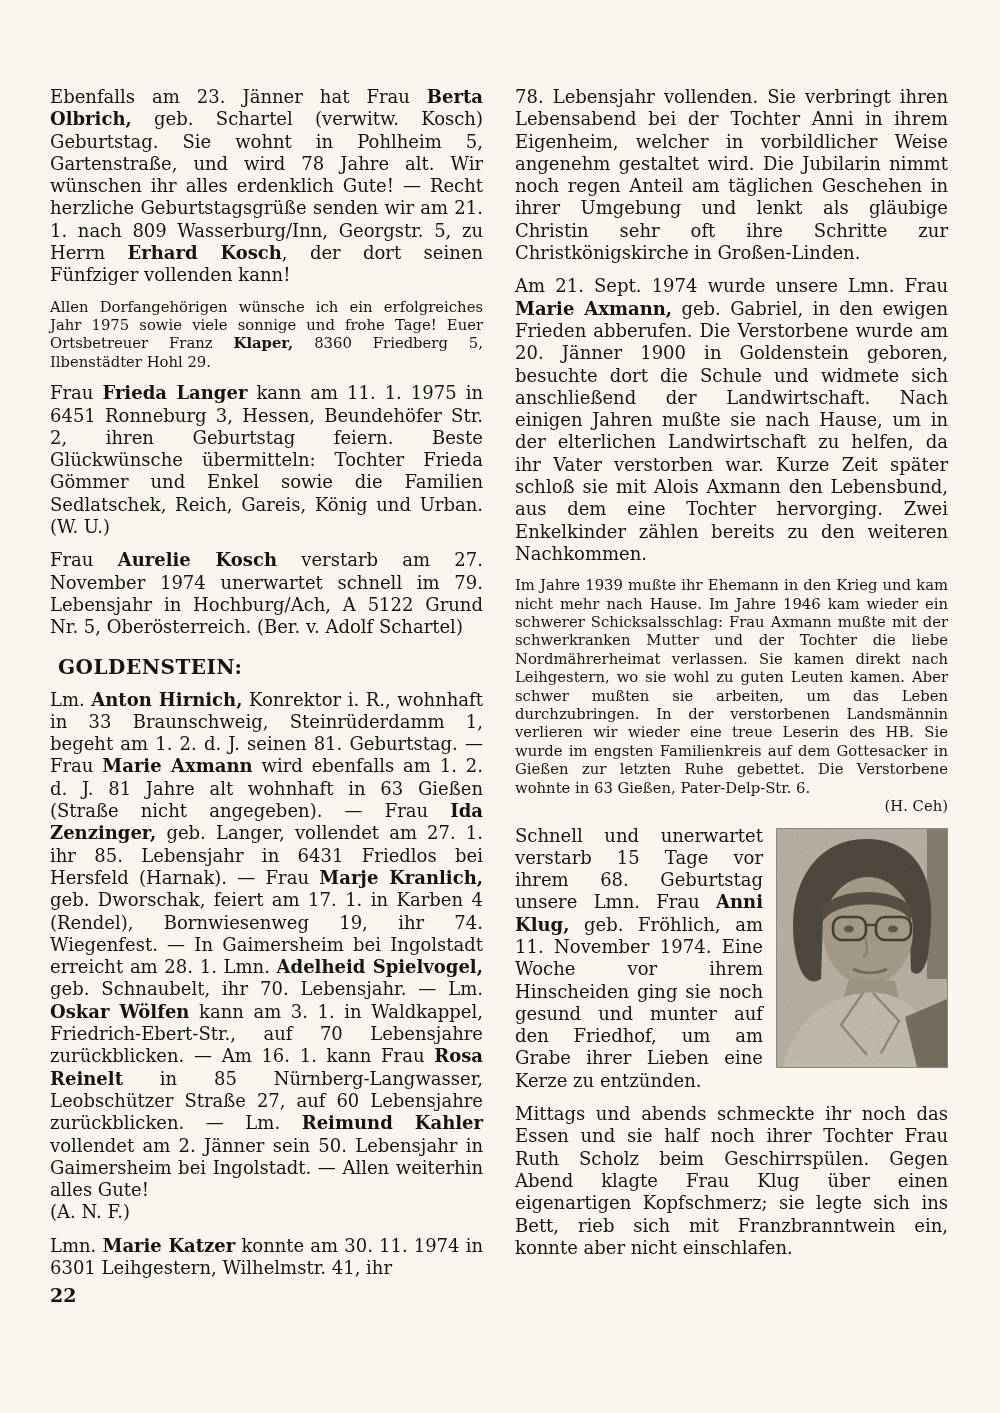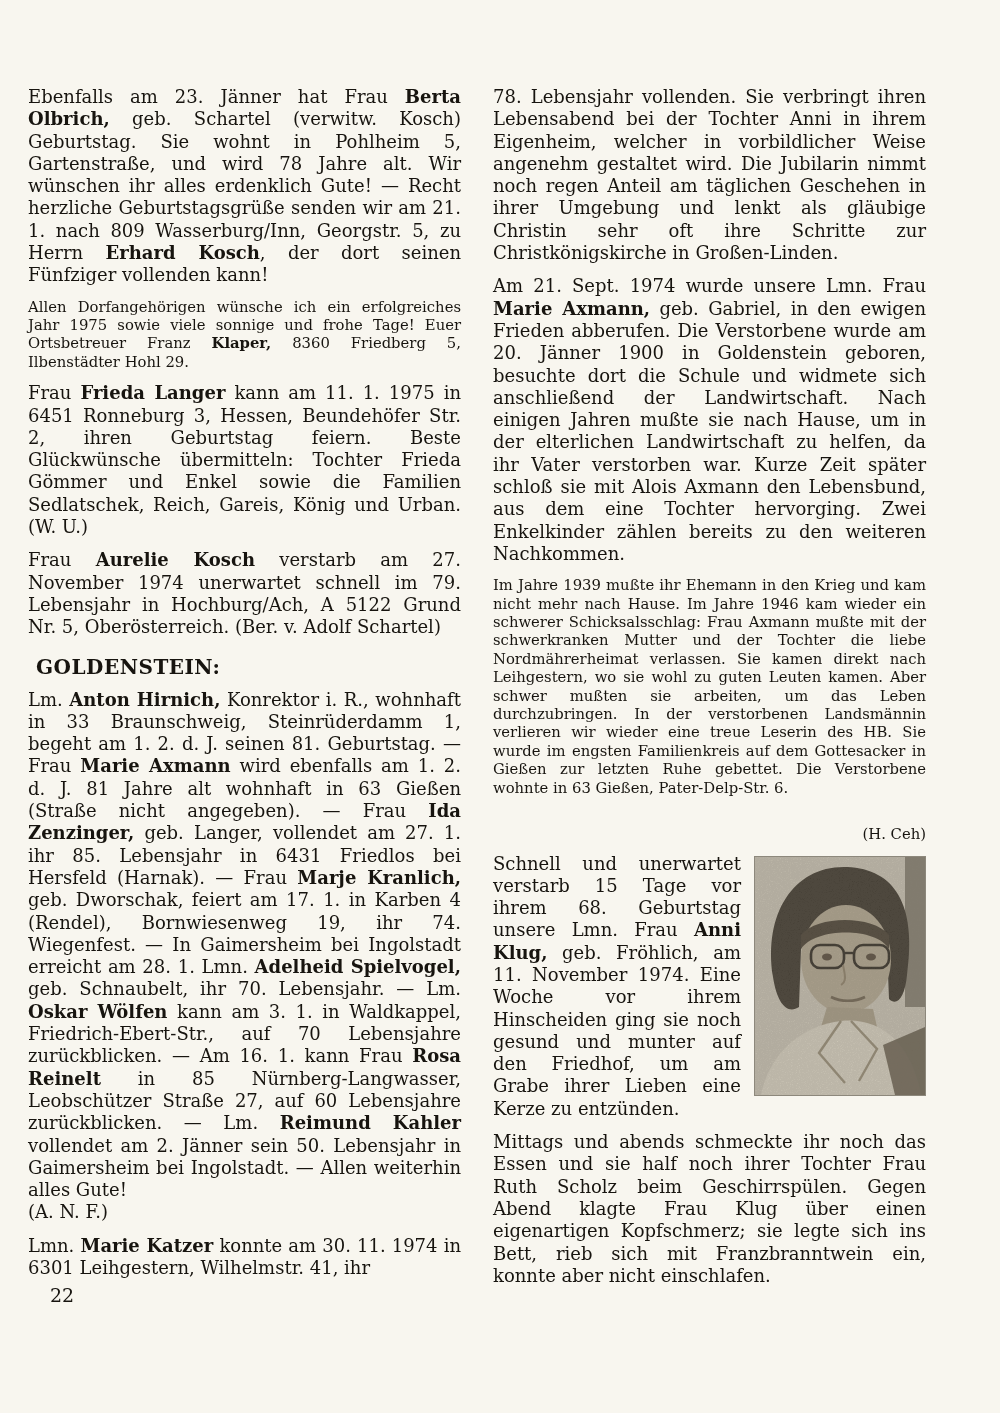--- a/index.html
+++ b/index.html
@@ -1,37 +1,37 @@
 <!DOCTYPE html>
 <html lang="de"><head>
 <meta charset="utf-8">
 <style>
   html,body{margin:0;padding:0;}
   body{
     width:1000px;height:1413px;overflow:hidden;position:relative;
     background:#f8f6ef;color:#17140f;
     font-family:"DejaVu Serif","Liberation Serif",serif;
   }
-  .page{padding:86px 46px 0 28px;}
+  .page{padding:86px 46px 0 50px;}
   .columns{display:flex;gap:32px;}
   .col{flex:0 0 433px;width:433px;}
   p{margin:0 0 11px 0;}
   .body{font-size:18px;line-height:22.3px;text-align:justify;hyphens:auto;}
   .small{font-size:14.8px;line-height:18.4px;text-align:justify;hyphens:auto;}
   .m0{margin-bottom:0;}
   .credit-body{font-size:18px;line-height:22.3px;}
-  .credit-small{font-size:14.8px;line-height:18.4px;text-align:right;margin-bottom:9px;margin-top:28px;}
+  .credit-small{font-size:14.8px;line-height:18.4px;text-align:right;margin-bottom:9px;}
   .heading{font-size:20px;font-weight:bold;letter-spacing:.5px;margin:16px 0 10px 8px;}
   b{font-weight:bold;}
   .photo{
     float:right;width:170px;height:238px;margin:3px 0 8px 13px;
     border:1px solid #8d887c;background:#c8c2b4;
   }
   .photo svg{display:block;}
-  .pagenum{position:absolute;left:50px;top:1284px;font-size:19px;font-weight:normal;}
+  .pagenum{position:absolute;left:50px;top:1284px;font-size:19px;font-weight:bold;}
 </style>
 </head>
 <body>
 
 <div class="page">
   <div class="columns">
 
     <div class="col">
       <p class="body">Ebenfalls am 23. Jänner hat Frau <b>Berta Olbrich,</b> geb. Schartel (verwitw. Kosch) Geburtstag. Sie wohnt in Pohlheim 5, Gartenstraße, und wird 78 Jahre alt. Wir wünschen ihr alles erdenklich Gute! — Recht herzliche Geburtstagsgrüße senden wir am 21. 1. nach 809 Wasserburg/Inn, Georgstr. 5, zu Herrn <b>Erhard Kosch</b>, der dort seinen Fünfziger vollenden kann!</p>
       <p class="small">Allen Dorfangehörigen wünsche ich ein erfolgreiches Jahr 1975 sowie viele sonnige und frohe Tage! Euer Ortsbetreuer Franz <b>Klaper,</b> 8360 Friedberg 5, Ilbenstädter Hohl 29.</p>

